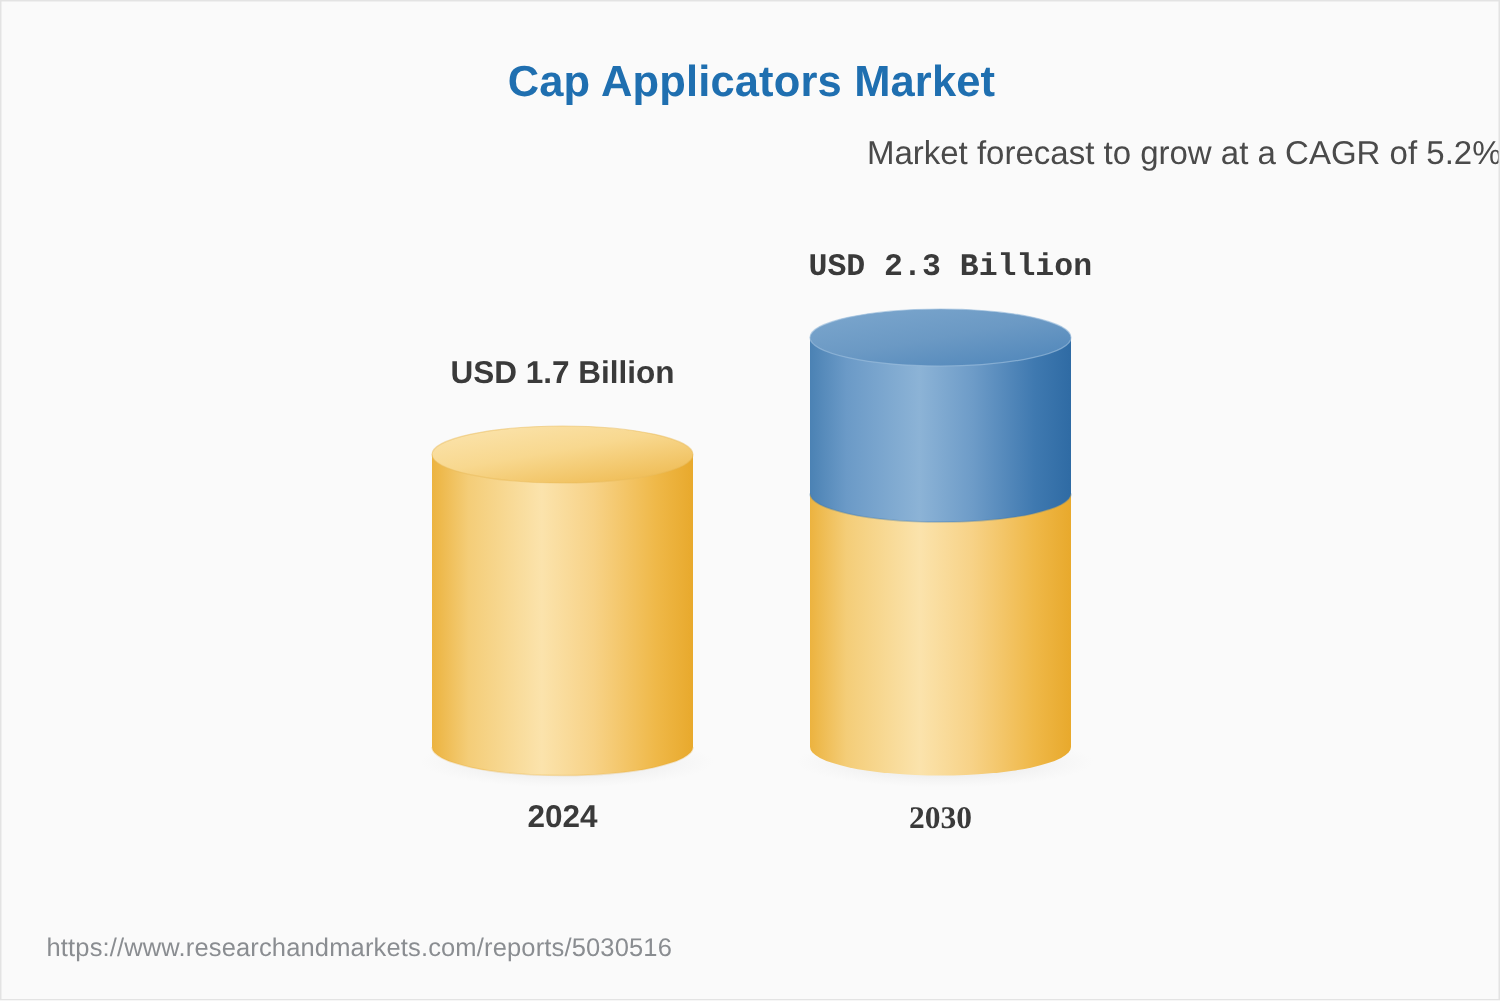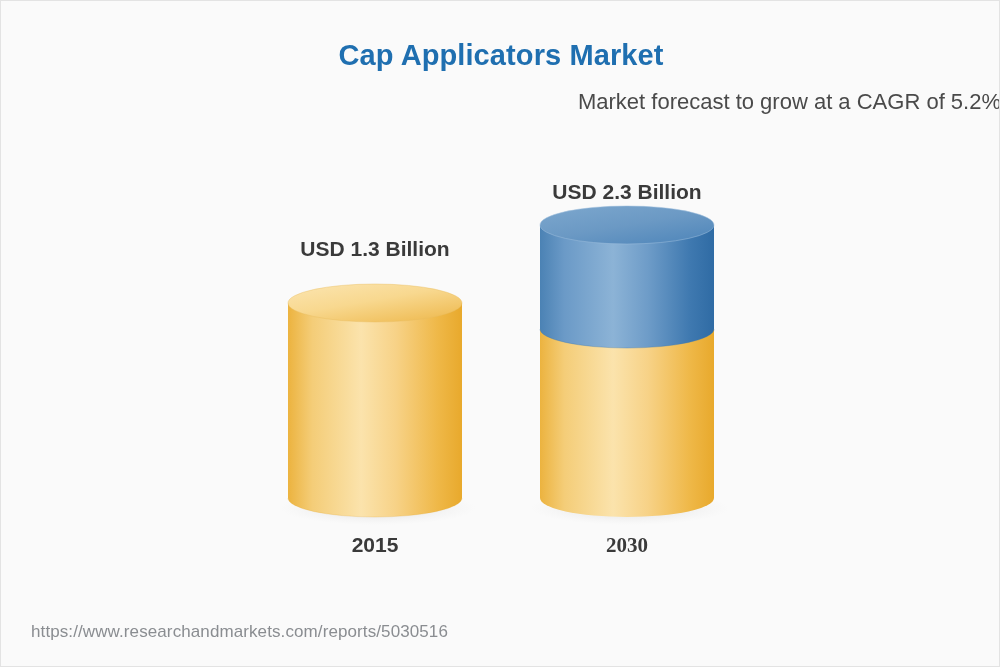--- a/index.html
+++ b/index.html
@@ -65,21 +65,21 @@
   .value-label {
     position: absolute;
     width: 100%;
     text-align: center;
     font-size: 21px;
     font-weight: bold;
     color: #3a3a3a;
     white-space: nowrap;
   }
   .bar-group.g1 .value-label { top: 76px; left: 0; }
-  .bar-group.g2 .value-label { top: 19px; left: 0; }
+  .bar-group.g2 .value-label { top: 6px; left: 0; font-family: Liberation Mono, monospace; }
 
   .cyl-svg {
     position: absolute;
     left: -16px;
   }
   .bar-group.g1 .cyl-svg { top: 110px; }
   .bar-group.g2 .cyl-svg { top: 32px; }
 
   .cat-label {
     position: absolute;
@@ -130,21 +130,21 @@
 <body>
 
 <div class="page">
 
   <div class="chart-title">Cap Applicators Market</div>
   <div class="chart-subtitle">Market forecast to grow at a CAGR of 5.2%</div>
 
   <div class="plot">
 
     <div class="bar-group g1">
-      <div class="value-label">USD 1.3 Billion</div>
+      <div class="value-label">USD 1.7 Billion</div>
 
       <svg class="cyl-svg" width="206" height="270" viewBox="0 0 206 270">
         <defs>
           <linearGradient id="yellowBody1" x1="0" y1="0" x2="1" y2="0">
             <stop offset="0%" stop-color="#ecb33f"></stop>
             <stop offset="14%" stop-color="#f4cd78"></stop>
             <stop offset="42%" stop-color="#fbe3ac"></stop>
             <stop offset="62%" stop-color="#f7d287"></stop>
             <stop offset="86%" stop-color="#efb848"></stop>
             <stop offset="100%" stop-color="#e8a92c"></stop>
@@ -164,21 +164,21 @@
         <ellipse cx="106" cy="237" rx="98" ry="17" fill="url(#shadow1)"></ellipse>
 
         <path d="M16,32 L16,227 A87,19 0 0 0 190,227 L190,32 Z" fill="url(#yellowBody1)"></path>
 
         <path d="M16,227 A87,19 0 0 0 190,227" fill="none" stroke="#e8a92c" stroke-opacity="0.25" stroke-width="1"></path>
 
         <ellipse cx="103" cy="32" rx="87" ry="19" fill="url(#yellowTop1)"></ellipse>
         <ellipse cx="103" cy="32" rx="87" ry="19" fill="none" stroke="#e9bb5c" stroke-opacity="0.5" stroke-width="0.8"></ellipse>
       </svg>
 
-      <div class="cat-label">2015</div>
+      <div class="cat-label">2024</div>
     </div>
 
     <div class="bar-group g2">
       <div class="value-label">USD 2.3 Billion</div>
 
       <svg class="cyl-svg" width="208" height="348" viewBox="0 0 208 348">
         <defs>
           <linearGradient id="blueBody2" x1="0" y1="0" x2="1" y2="0">
             <stop offset="0%" stop-color="#4b82b4"></stop>
             <stop offset="14%" stop-color="#6b9ac7"></stop>

